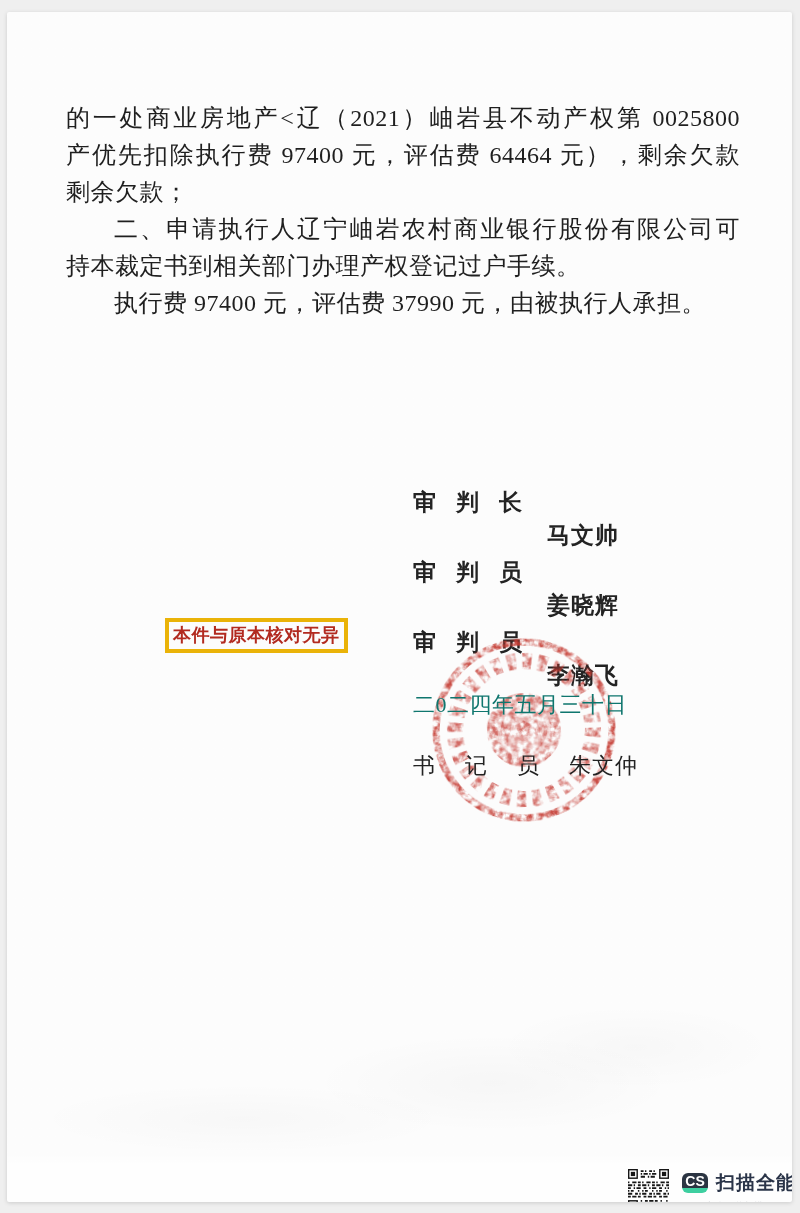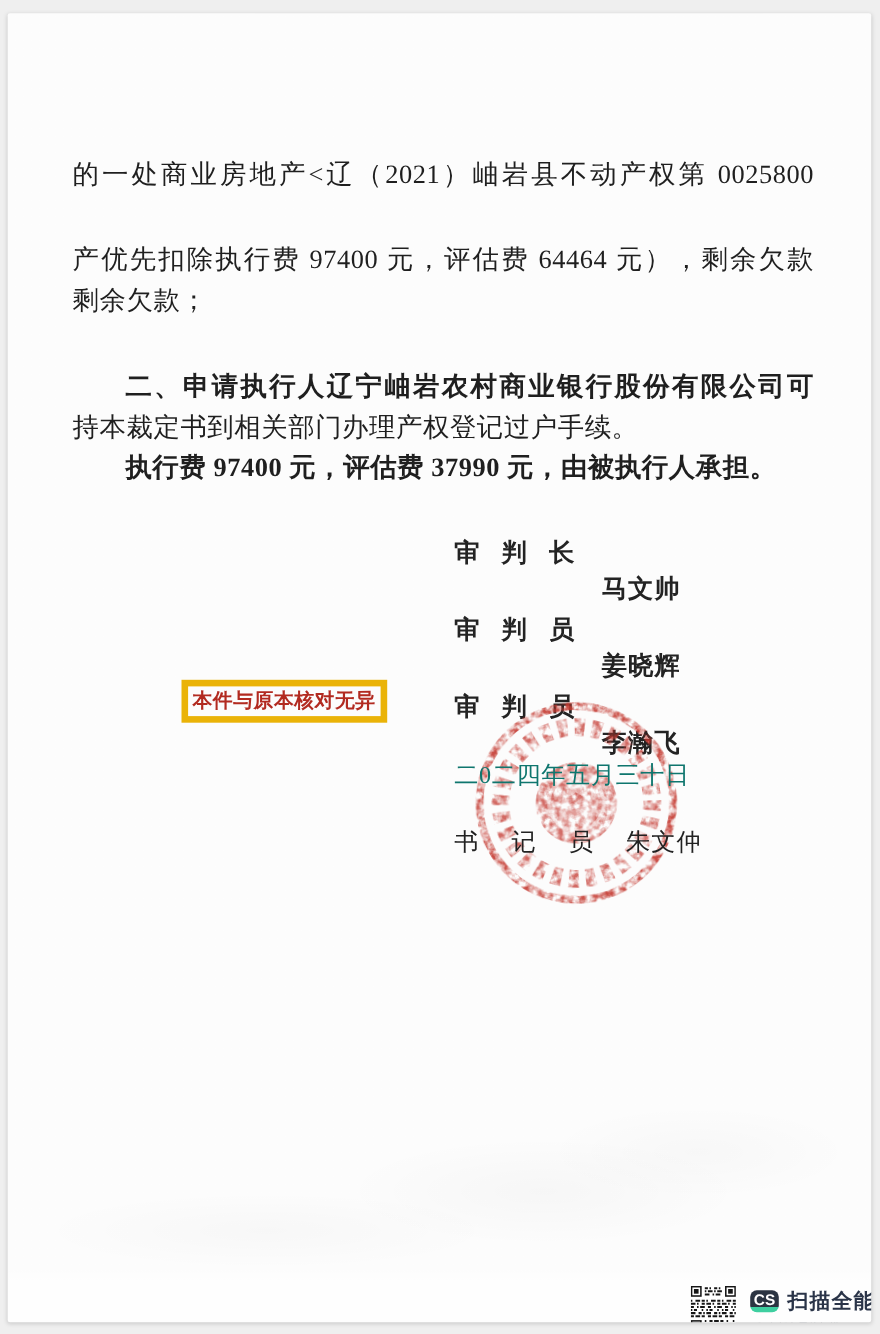--- a/index.html
+++ b/index.html
@@ -28,35 +28,35 @@
       linear-gradient(to bottom, rgba(0,0,0,0.008) 0%, rgba(0,0,0,0.008) 96%, rgba(0,0,0,0) 97%);
   }
   
   .body-text{
     position:absolute;left:59px;top:88px;width:674px;
     font-size:24px;line-height:37px;color:#1f1f1f;
     letter-spacing:0.5px;
     z-index:1;
   }
   .bline{white-space:nowrap;}
-  .bline.j{white-space:normal;text-align:justify;text-align-last:justify;text-justify:inter-ideograph;margin-top:41px;}
-  .bline.indent{padding-left:48px;font-weight:bold;}
+  .bline.j{white-space:normal;text-align:justify;text-align-last:justify;text-justify:inter-ideograph;}
+  .bline.indent{padding-left:48px;}
   .bline.j.indent{padding-left:0;text-indent:48px;}
   
   .judges{
     position:absolute;left:406px;top:472px;
     font-size:23px;line-height:37px;color:#232323;
     font-weight:600;z-index:1;
   }
   .judge-row{display:flex;gap:20px;}
   .judge-row .jname{margin-left:5px;letter-spacing:1px;margin-top:33px;}
   
   .cert-stamp{
     position:absolute;left:158px;top:606px;
-    border:6px solid #eab308;color:#b22a20;
+    border:4px solid #eab308;color:#b22a20;
     font-size:18px;line-height:25px;font-weight:600;
     padding:1px 4px;letter-spacing:0.5px;
     background:rgba(255,255,255,0);
     z-index:2;white-space:nowrap;
   }
   
   .seal{position:absolute;left:417px;top:618px;width:200px;height:200px;z-index:1;transform:rotate(-2deg);}
   
   .sig-date{
     position:absolute;left:406px;top:680px;

